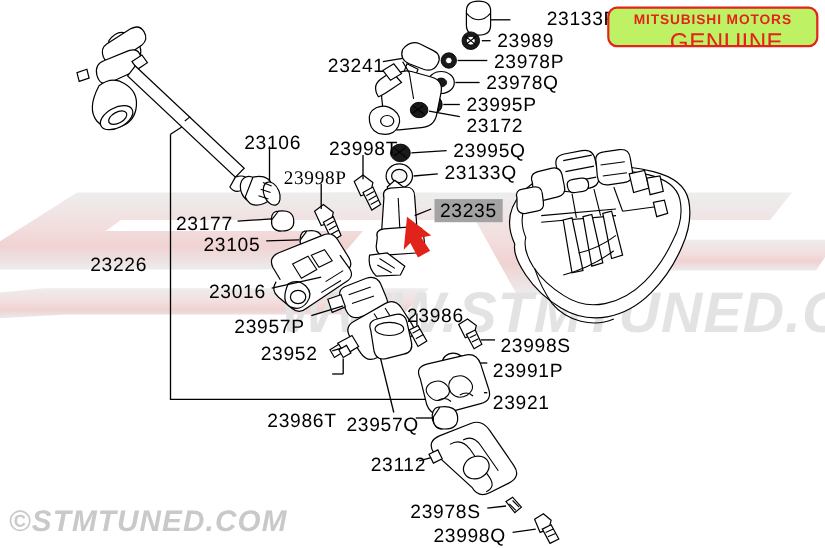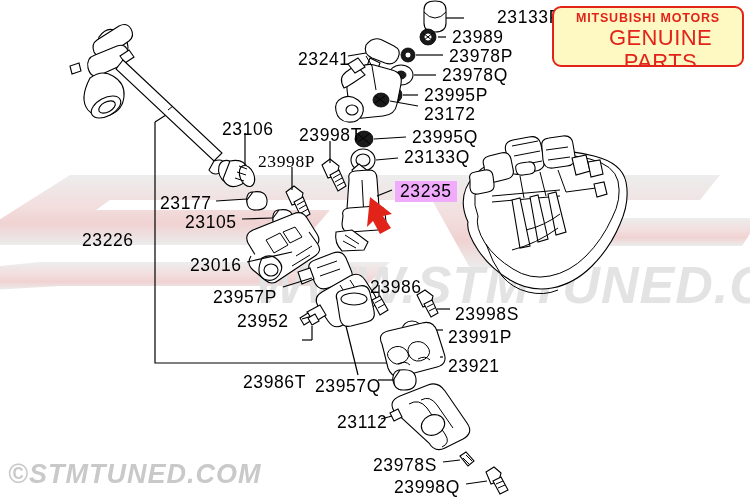--- a/index.html
+++ b/index.html
@@ -13,22 +13,22 @@
   .wm-text{position:absolute;font-family:"Liberation Sans",sans-serif;
            font-weight:bold;font-style:italic;white-space:nowrap;
            letter-spacing:2px;}
   .wm-dotcom{font-size:52px;color:#e3e3e3;left:255px;top:255px;letter-spacing:1px;}
   .wm-bottom{position:absolute;left:8px;top:459px;font-size:27px;
              font-weight:bold;font-style:italic;color:#c9c9c9;
              letter-spacing:1px;white-space:nowrap;
              font-family:"Liberation Sans",sans-serif;}
 
   
-  #logo-box{position:absolute;left:552px;top:6px;width:192px;height:61px;
-            border:2.5px solid #e2231a;border-radius:9px;background:#fef9c3;
+  #logo-box{position:absolute;left:552px;top:6px;width:192px;height:37px;
+            border:2.5px solid #e2231a;border-radius:9px;background:#bef264;
             box-sizing:border-box;text-align:center;overflow:hidden;}
   #logo-box .l1{color:#e2231a;font-size:12.5px;font-weight:bold;
                 letter-spacing:.8px;margin-top:4px;line-height:13px;
                 font-family:"Liberation Sans",sans-serif;}
   #logo-box .l2{color:#e2231a;font-size:22px;font-weight:normal;
                 letter-spacing:.4px;line-height:24px;margin-top:1px;
                 font-family:"Liberation Sans",sans-serif;margin-left:25px;}
 
   
   .lbl{position:absolute;font-size:17.5px;letter-spacing:.6px;color:#000;
@@ -336,21 +336,21 @@
       <div class="lbl" style="left: 449px; top: 47px;">23978P</div>
       <div class="lbl" style="left: 442px; top: 66px; text-align: center;">23978Q</div>
       <div class="lbl" style="left: 424px; top: 86px;">23995P</div>
       <div class="lbl" style="left: 424px; top: 105px;">23172</div>
       <div class="lbl" style="left: 298px; top: 50px;">23241</div>
       <div class="lbl" style="left: 222px; top: 120px;">23106</div>
       <div class="lbl" style="left: 299px; top: 126px;">23998T</div>
       <div class="lbl" style="left: 412px; top: 128px;">23995Q</div>
       <div class="lbl" style="left: 258px; top: 152px; font-family: Liberation Serif, serif;">23998P</div>
       <div class="lbl" style="left: 404px; top: 148px;">23133Q</div>
-      <div class="lbl hl" style="left: 395px; top: 181px; background: #f0abfc;">23235</div>
+      <div class="lbl hl" style="left: 395px; top: 181px; background: #a3a3a3;">23235</div>
       <div class="lbl" style="left: 160px; top: 194px;">23177</div>
       <div class="lbl" style="left: 185px; top: 213px;">23105</div>
       <div class="lbl" style="left: 82px; top: 231px;">23226</div>
       <div class="lbl" style="left: 190px; top: 256px;">23016</div>
       <div class="lbl" style="left: 370px; top: 278px;">23986</div>
       <div class="lbl" style="left: 213px; top: 288px;">23957P</div>
       <div class="lbl" style="left: 455px; top: 305px;">23998S</div>
       <div class="lbl" style="left: 237px; top: 312px;">23952</div>
       <div class="lbl" style="left: 448px; top: 328px;">23991P</div>
       <div class="lbl" style="left: 243px; top: 337px; margin-top: 36px;">23986T</div>

